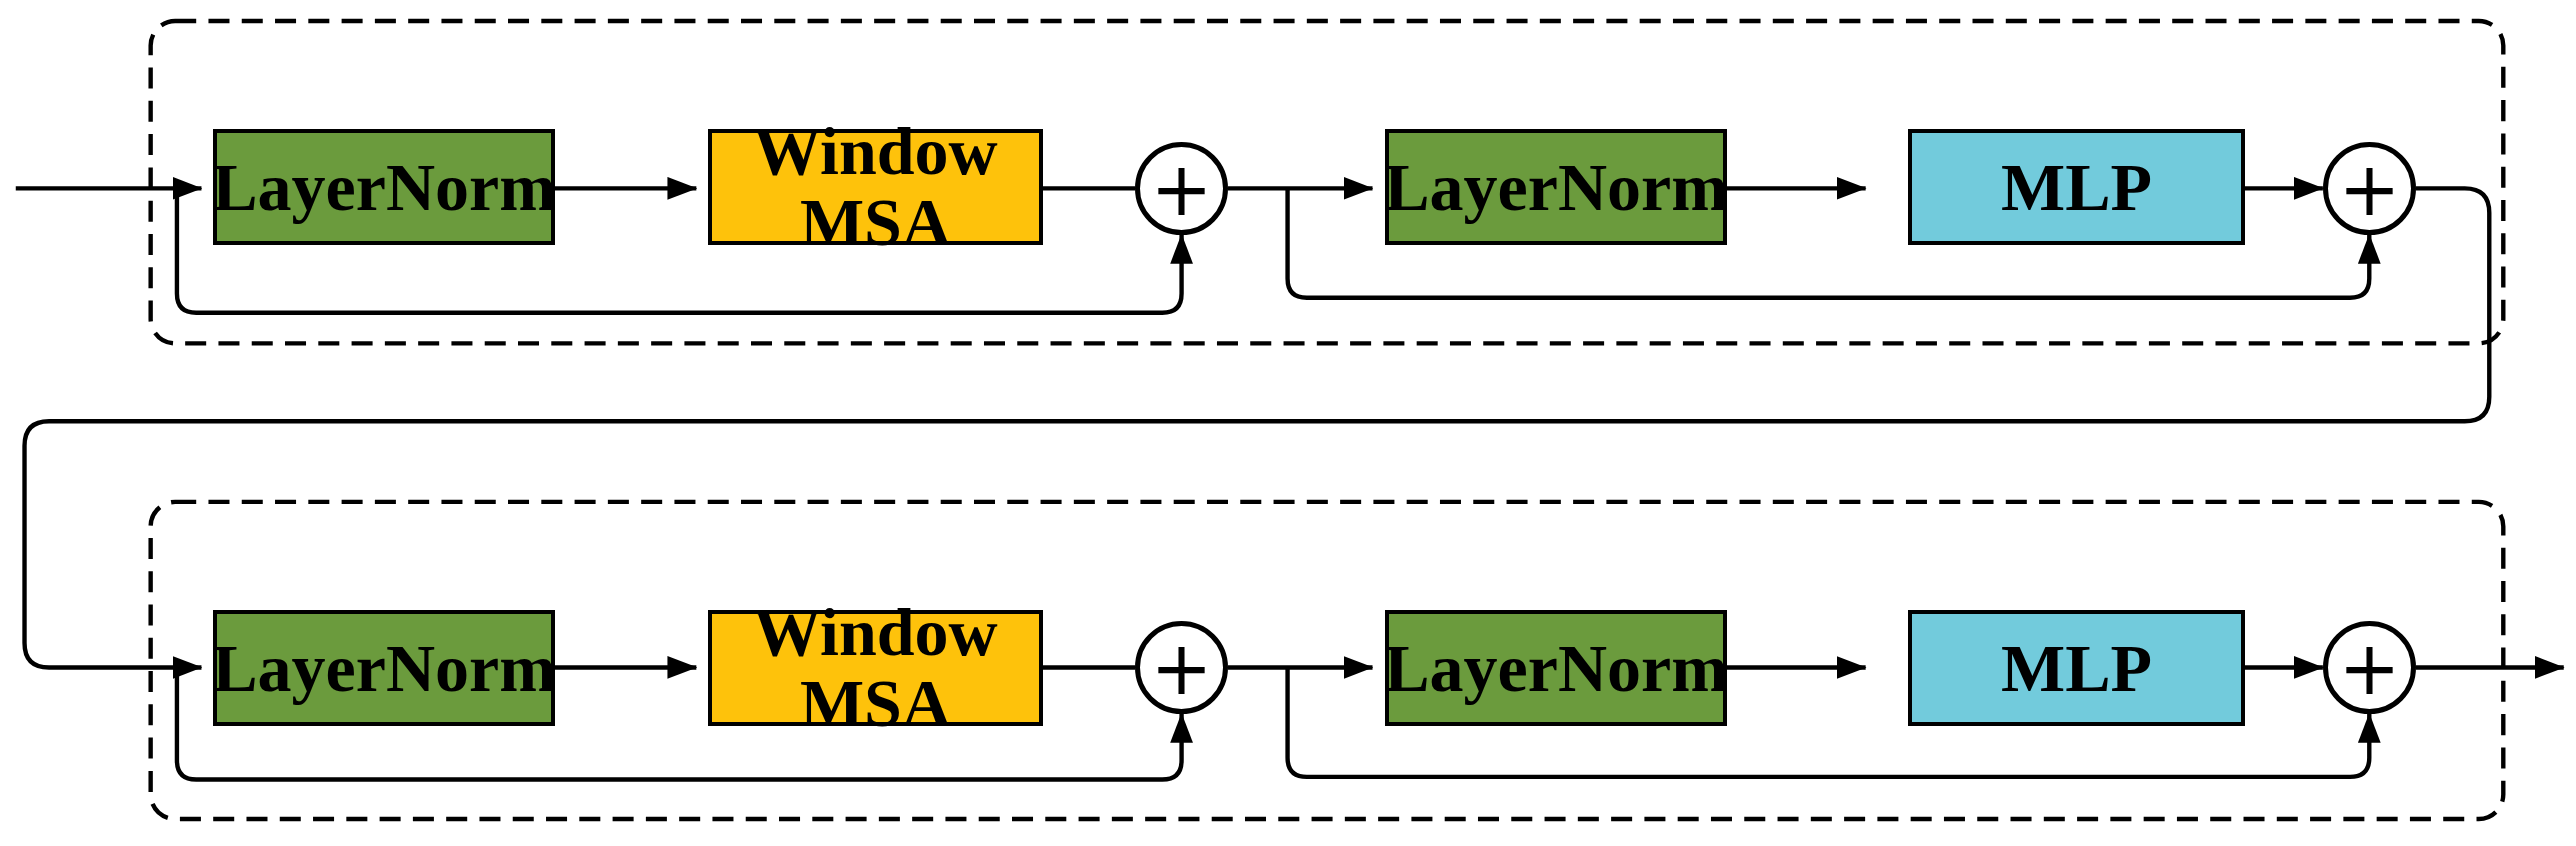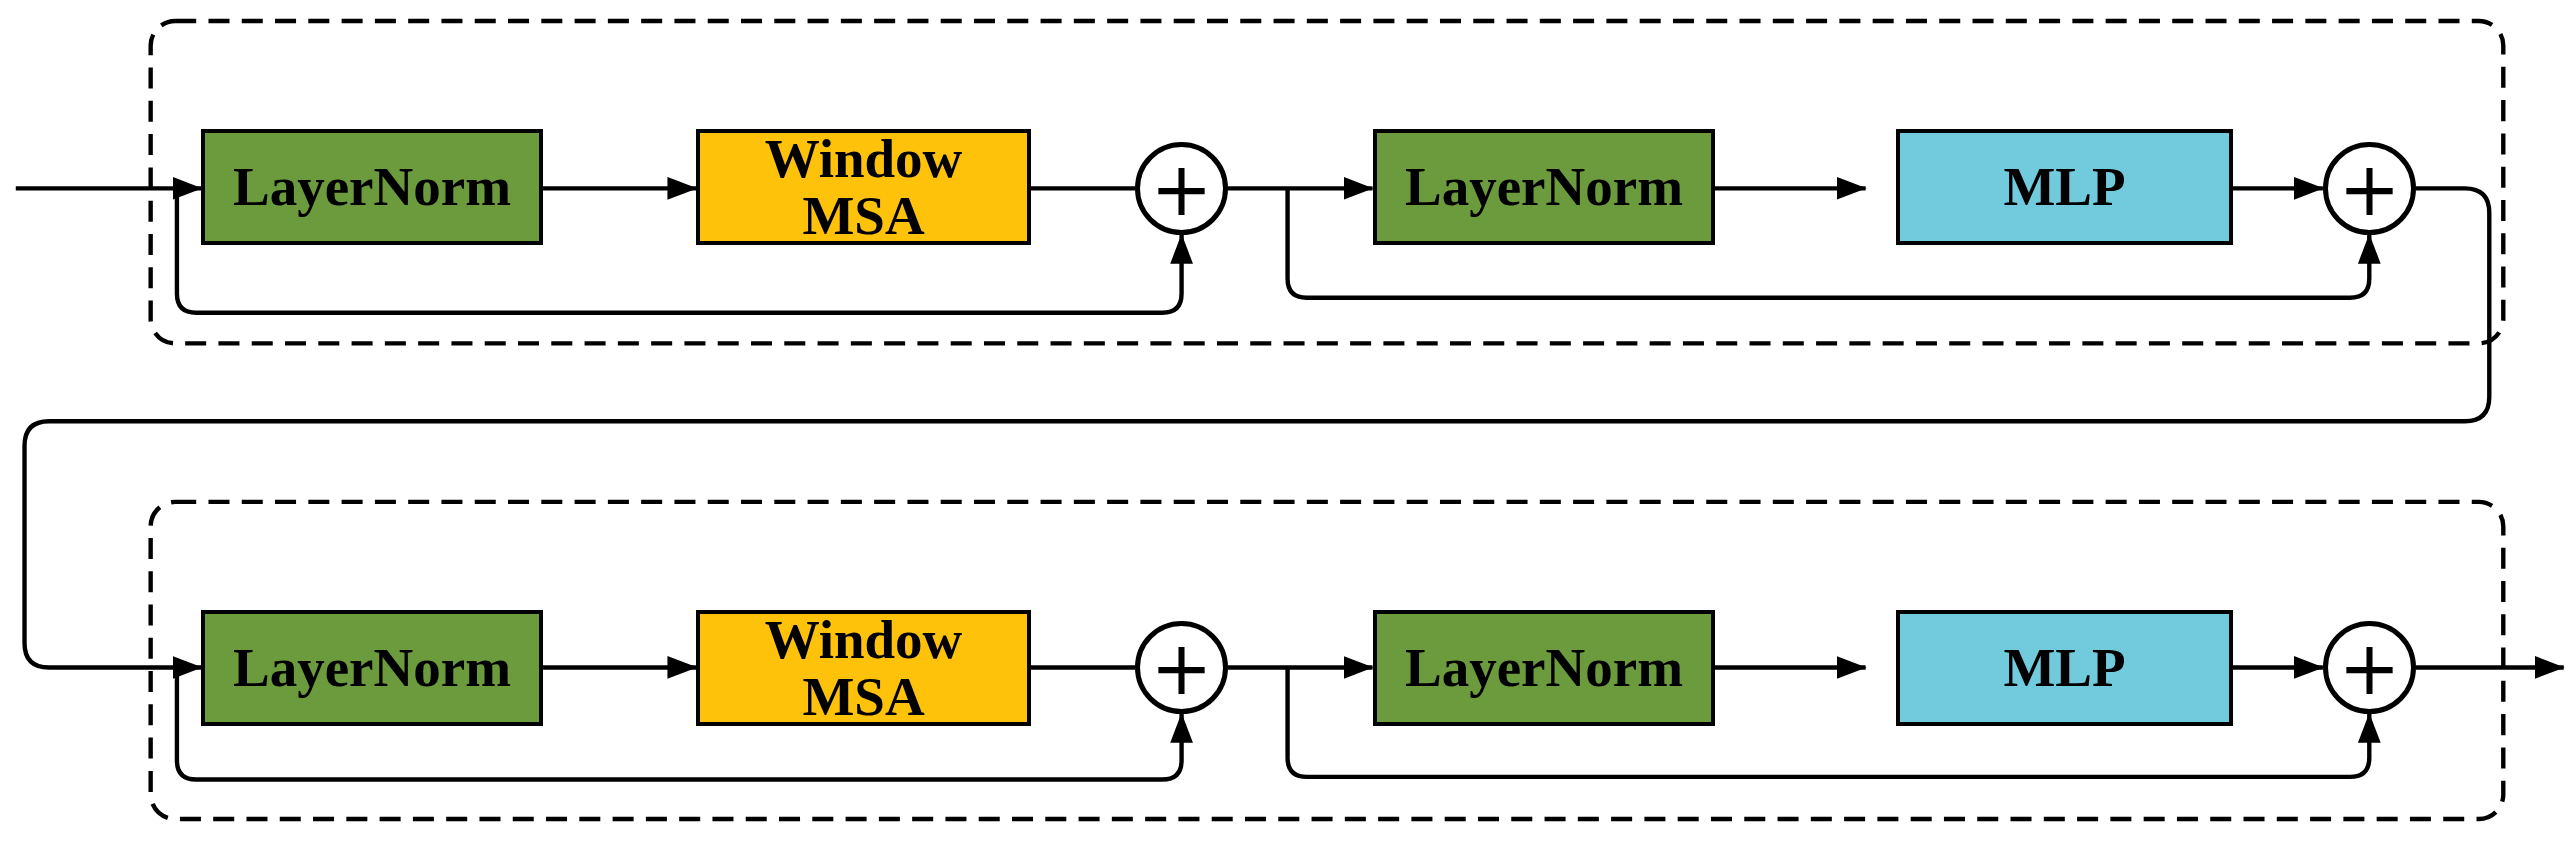--- a/index.html
+++ b/index.html
@@ -36,23 +36,24 @@
     position: absolute;
     box-sizing: border-box;
     border: 4.4px solid var(--stroke, #000);
     display: flex;
     flex-direction: column;
     align-items: center;
     justify-content: center;
     text-align: right;
     color: #000000;
     font-weight: bold;
-    font-size: 55px;
+    font-size: 68px;
     line-height: 1.04;
     font-family: "Liberation Serif", serif;
+    margin-left: 12px;
   }
   .node.layernorm { background: var(--layernorm-fill, #6B9B3D); }
   .node.attention { background: var(--attention-fill, #FEC20B); }
   .node.mlp       { background: var(--mlp-fill, #72CBDC); }
   .add {
     position: absolute;
     box-sizing: border-box;
     width: 93px;
     height: 93px;
     border: 5.3px solid var(--stroke, #000);

